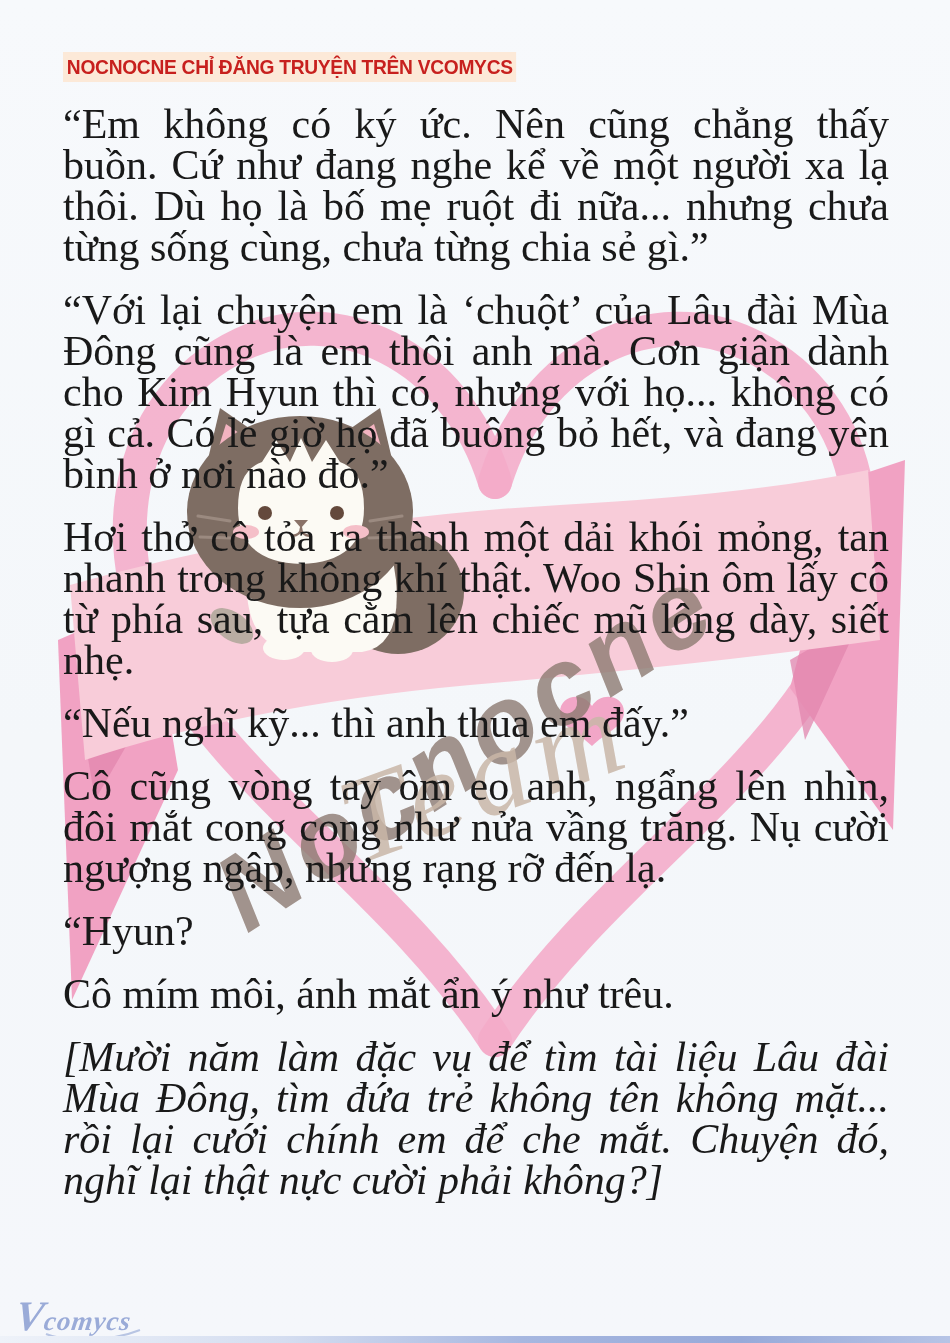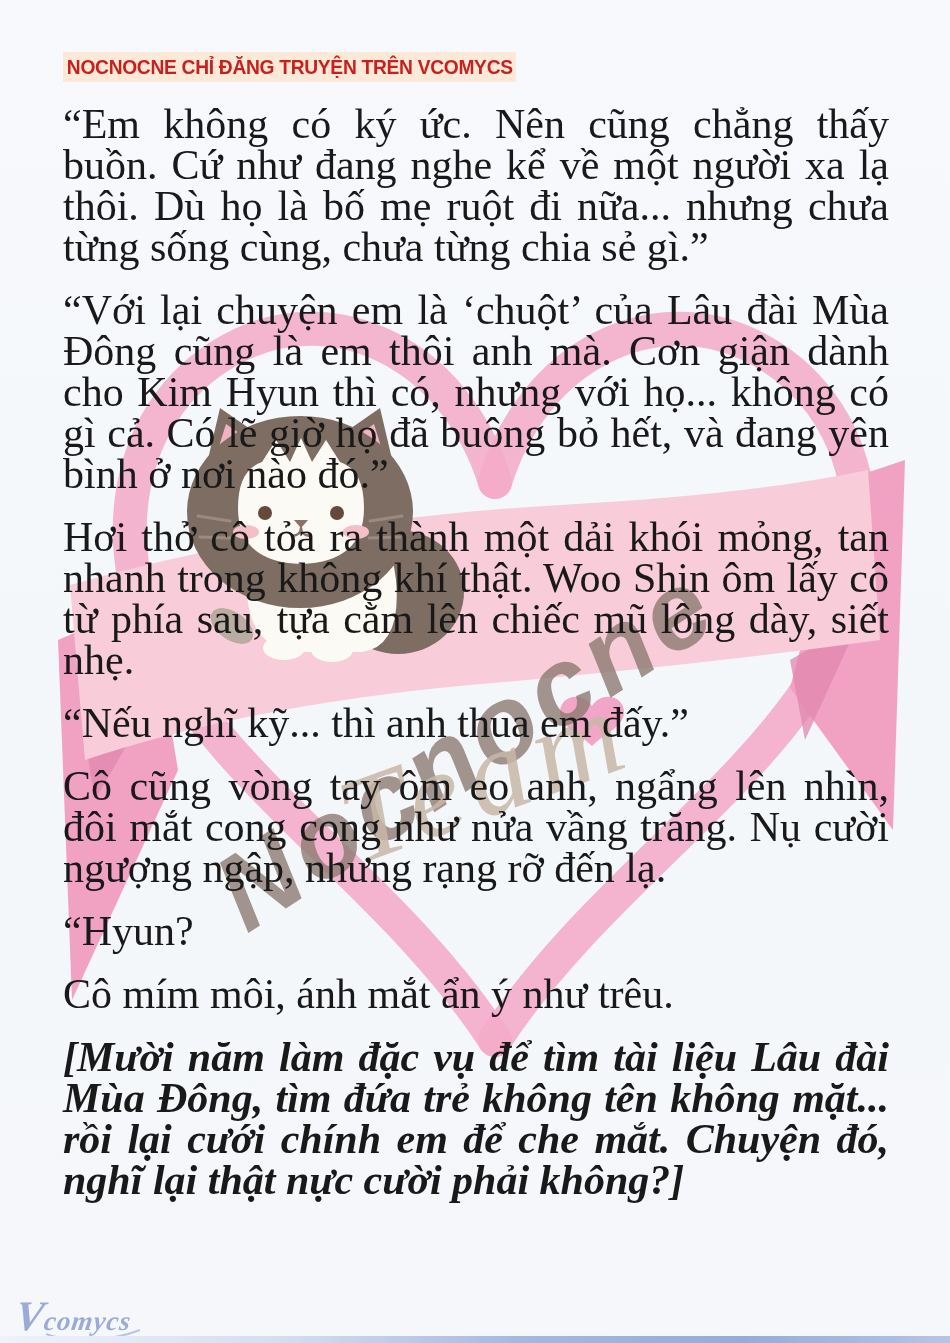--- a/index.html
+++ b/index.html
@@ -41,21 +41,21 @@
     transform:scaleX(0.96);transform-origin:left center;
     white-space:nowrap;
   }
   .content{
     position:absolute;left:63px;top:104px;width:826px;z-index:3;
     color:#191919;
     font-size:42px;line-height:41px;
     text-align:justify;
   }
   .content p{margin:0 0 22px 0;}
-  .content p.italic-para{font-style:italic;font-weight:bold;}
+  .content p.italic-para{font-style:italic;font-weight:normal;}
   
   .logo{
     position:absolute;left:16px;top:1292px;z-index:3;
     font-family:"Liberation Serif", serif;
     font-style:italic;font-weight:bold;
     font-size:27px;color:#8b9ed2;opacity:.85;
     letter-spacing:1px;
     transform:skewX(-8deg);
   }
   .logo::first-letter{font-size:42px;}

